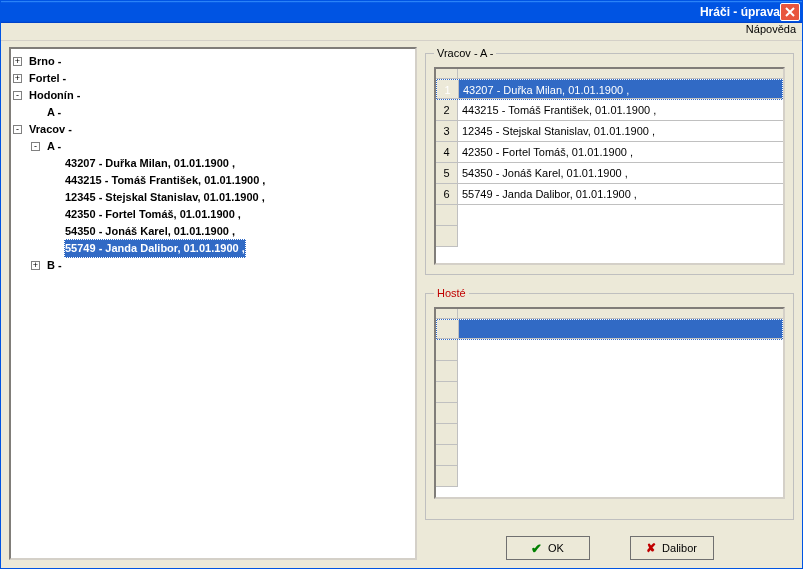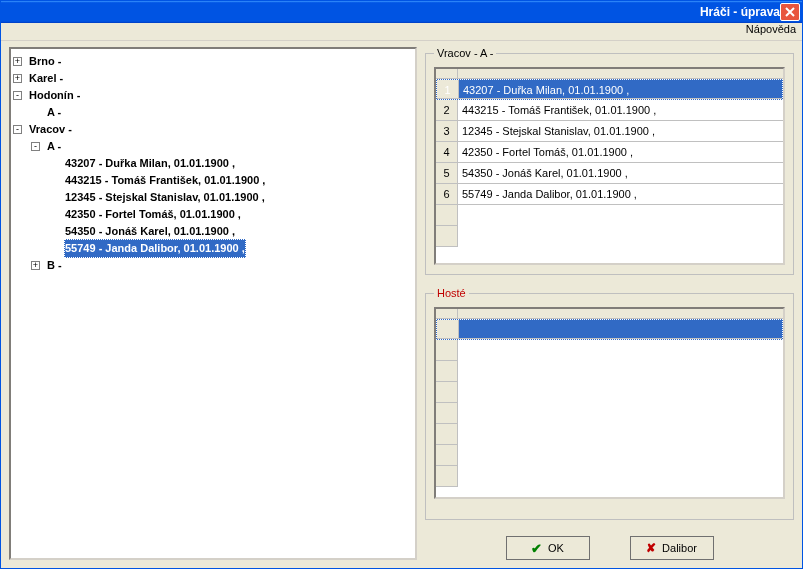--- a/index.html
+++ b/index.html
@@ -171,21 +171,21 @@
       <ul class="tree">
         <li>
             <div class="row">
           <span class="tog">+</span>
           <span class="label">Brno -</span>
         </div>
           </li>
         <li>
             <div class="row">
           <span class="tog">+</span>
-          <span class="label">Karel -</span>
+          <span class="label">Fortel -</span>
         </div>
           </li>
         <li>
             <div class="row">
           <span class="tog">-</span>
           <span class="label">Hodonín -</span>
         </div>
           <ul>
             <li>
                 <div class="row leaf-indent">

